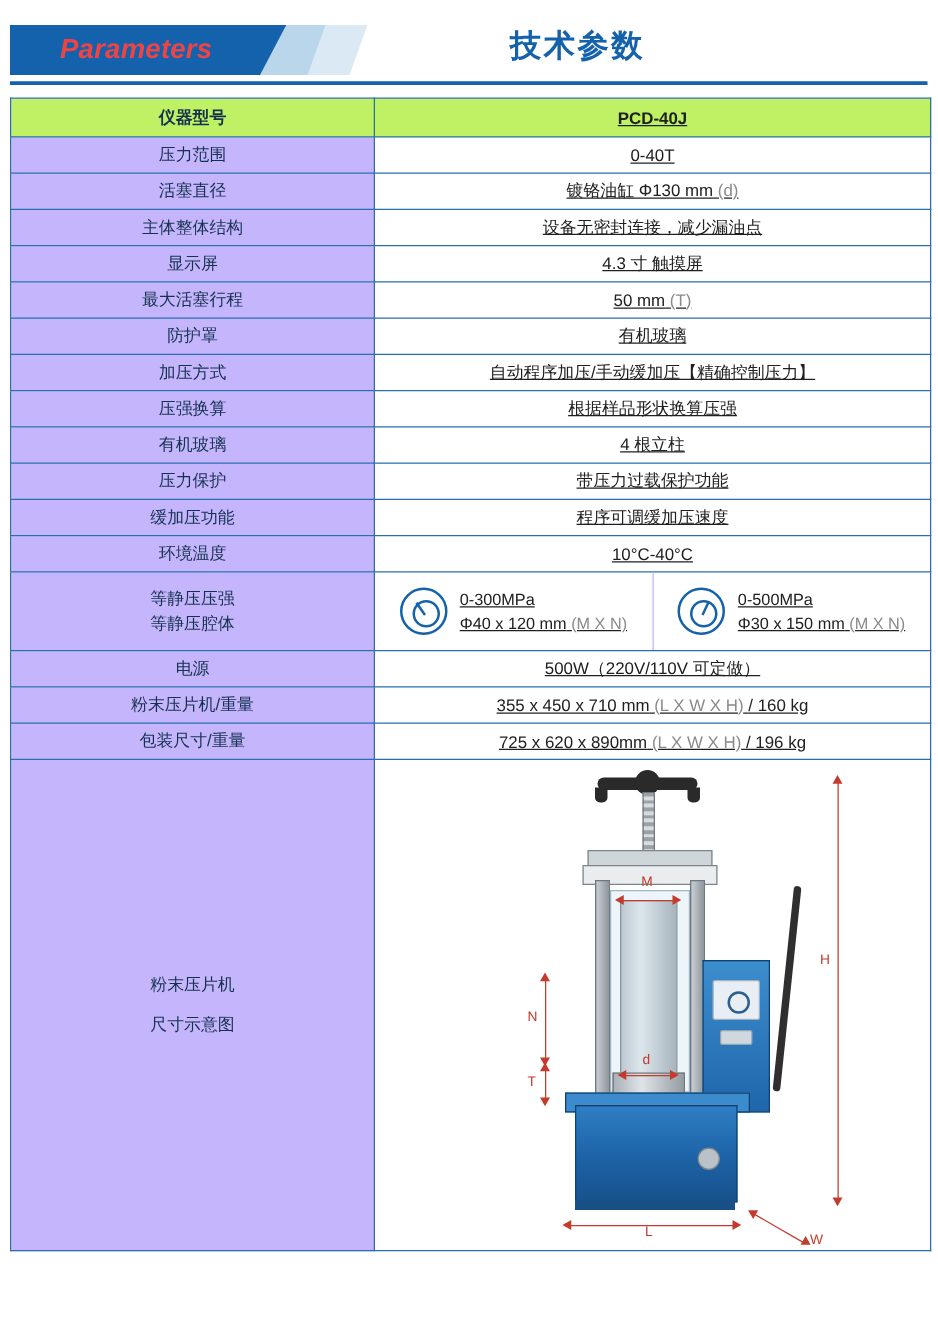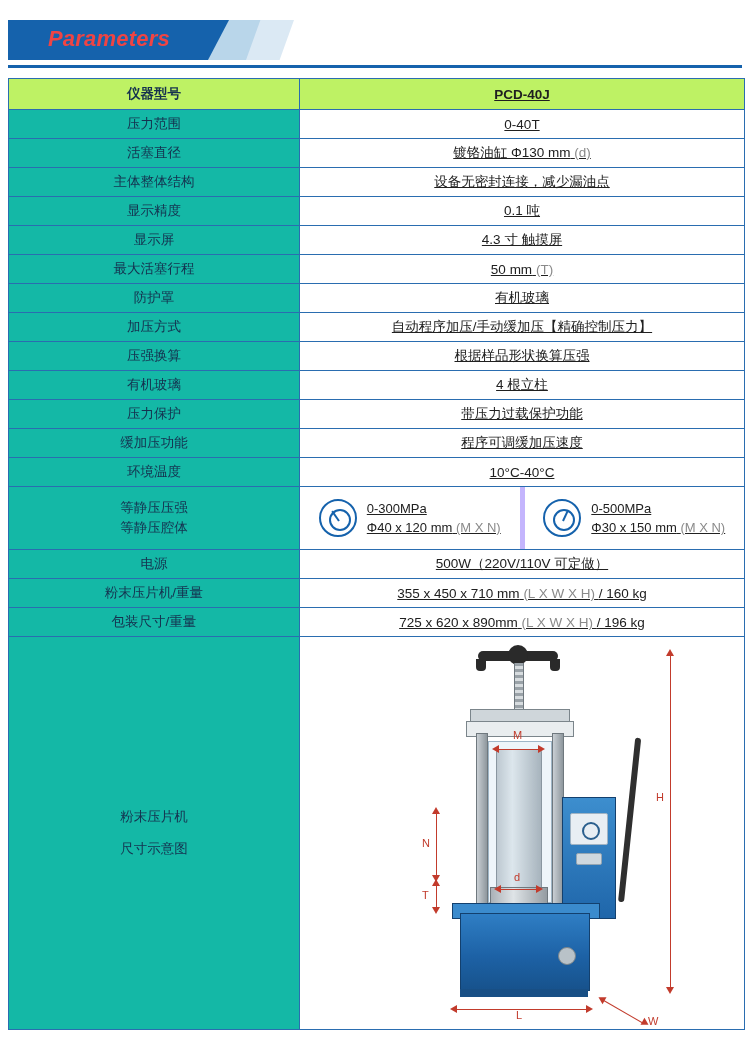--- a/index.html
+++ b/index.html
@@ -64,21 +64,21 @@
   }
   .tbl td{
     border:1px solid #2a6db0;
     font-size:13.5px;
     color:#202020;
     text-align:center;
     vertical-align:middle;
     padding:0;
     height:28px;
   }
-  .col-label{width:290px;background:#14b8a6;}
+  .col-label{width:290px;background:#c4b5fd;}
   .col-val{width:444px;background:#ffffff;text-decoration:underline;}
   tr.head td{
     background:#bef264;
     font-weight:bold;
     height:30px;
   }
   td.col-label{color:#15314f;}
   .muted{color:#8a8a8a;}
 
   .lab2{line-height:1.45;padding:6px 12px;}
@@ -86,21 +86,21 @@
   
   .iso-wrap{
     display:flex;align-items:stretch;justify-content:center;
     height:62px;
   }
   .iso-cell{
     flex:1 1 50%;
     display:flex;align-items:center;justify-content:center;
     gap:10px;
   }
-  .iso-cell.left{border-right:5px solid #c4b5fd;}
+  .iso-cell.left{border-right:1px solid #c4b5fd;}
   .gauge{
     width:34px;height:34px;border-radius:50%;
     border:2px solid #1562ac;
     position:relative;flex:0 0 auto;
   }
   .gauge:before{
     content:"";position:absolute;left:50%;top:50%;
     width:18px;height:18px;margin:-9px 0 0 -9px;
     border-radius:50%;border:2px solid #1562ac;
   }
@@ -231,20 +231,21 @@
 </head>
 <body>
 
 <div class="page">
 
   <div class="header">
     <div class="hdr-band"></div>
     <div class="hdr-band2"></div>
     <div class="hdr-band3"></div>
     <div class="hdr-en">Parameters</div>
+    <div class="hdr-cn">技术参数</div>
     <div class="hdr-rule"></div>
   </div>
 
   <table class="tbl">
     <tbody>
 
       <tr class="head">
         <td class="col-label">仪器型号</td>
         <td class="col-val">PCD-40J</td>
       </tr>
@@ -255,24 +256,20 @@
       <tr>
         <td class="col-label">活塞直径</td>
         <td class="col-val">
           <span>镀铬油缸  Φ130 mm</span>
           <span class="muted">(d)</span>
         </td>
       </tr>
       <tr>
         <td class="col-label">主体整体结构</td>
         <td class="col-val">设备无密封连接，减少漏油点</td>
-      </tr>
-      <tr>
-        <td class="col-label">显示精度</td>
-        <td class="col-val">0.1 吨</td>
       </tr>
       <tr>
         <td class="col-label">显示屏</td>
         <td class="col-val">4.3 寸  触摸屏</td>
       </tr>
       <tr>
         <td class="col-label">最大活塞行程</td>
         <td class="col-val">
           <span>50 mm</span>
           <span class="muted">(T)</span>

